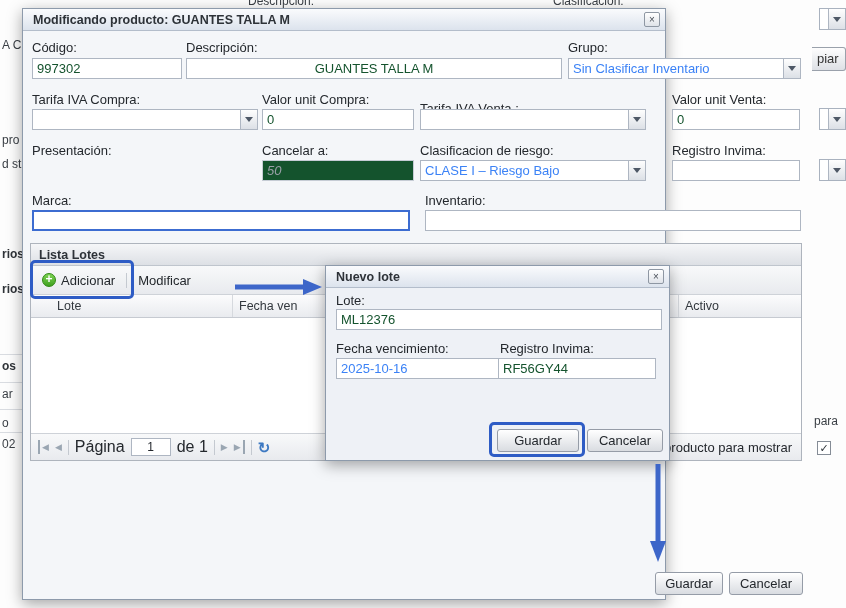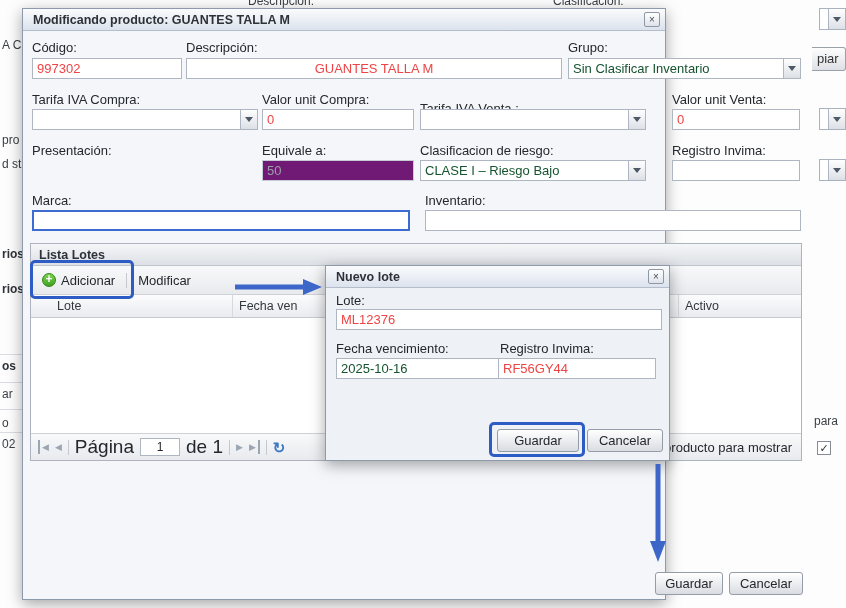--- a/index.html
+++ b/index.html
@@ -22,25 +22,25 @@
   .win-header { height:22px; background:linear-gradient(#fafbfd,#dce3ed); border-bottom:1px solid #b3bdcb;
                 display:flex; align-items:center; padding:0 5px 0 10px; }
   .win-title { font-size:12.5px; font-weight:bold; color:#2d3238; white-space:nowrap; }
   .win-close { margin-left:auto; width:16px; height:15px; border:1px solid #8e97a3; border-radius:2px;
                background:linear-gradient(#fff,#dfe3e9); font-size:10px; line-height:13px; text-align:center;
                color:#4a5059; cursor:pointer; }
 
   
   .lbl { position:absolute; font-size:13px; color:#24282d; white-space:nowrap; }
   .tf { position:absolute; height:21px; border:1px solid #aeb6c2; background:#fff; font-family:inherit;
-        font-size:13px; color:#ef4444; padding:0 4px; }
-  .tf.disabled { color:#9aa0a8; background:#701a75; border-color:#c6ccd5; }
+        font-size:13px; color:#14532d; padding:0 4px; }
+  .tf.disabled { color:#9aa0a8; background:#14532d; border-color:#c6ccd5;font-style:italic; }
   .tf.focused { border:2px solid #3c6cd1; }
   .combo { position:absolute; height:21px; border:1px solid #aeb6c2; background:#fff; display:flex; overflow:hidden; }
-  .combo .val { flex:1; font-size:13px; color:#14532d; padding:2px 0 0 4px; white-space:nowrap; overflow:hidden; }
+  .combo .val { flex:1; font-size:13px; color:#3b82f6; padding:2px 0 0 4px; white-space:nowrap; overflow:hidden; }
   .trigger { width:17px; border-left:1px solid #aeb6c2; background:linear-gradient(#fefefe,#dce0e6);
              display:flex; align-items:center; justify-content:center; cursor:pointer; flex:none; }
   .trigger::after { content:""; border-left:4px solid transparent; border-right:4px solid transparent;
                     border-top:5px solid #4e5866; }
   .trigger.no-arrow::after { content:none; }
   .cal-icon { width:11px; height:11px; border:1px solid #5b79a6; background:#fff; position:relative; }
   .cal-icon::before { content:""; position:absolute; left:0; right:0; top:0; height:3px; background:#6b86b5; }
   .cal-icon::after { content:""; position:absolute; left:2px; right:2px; top:6px; height:1px; background:#9bb0cc; }
 
   
@@ -56,21 +56,21 @@
                text-align:center; flex:none; }
   .grid-hdr { display:flex; height:23px; background:linear-gradient(#fcfcfd,#e9ebef); border-bottom:1px solid #c6cad1; }
   .ghc { border-right:1px solid #d6d9de; font-size:12.5px; color:#33383e; padding:4px 6px;
          white-space:nowrap; overflow:hidden; }
   .grid-body { position:absolute; left:0; right:0; top:74px; bottom:27px; background:#fff; }
   .paging { position:absolute; left:0; right:0; bottom:0; height:27px; background:linear-gradient(#f8f9fa,#e8eaee);
             border-top:1px solid #ced2d8; display:flex; align-items:center; padding:0 7px; gap:6px; }
   .pg-btn { color:#9aa6b2; font-size:9px; cursor:pointer; line-height:14px; }
   .pg-btn.first { border-left:2px solid #9aa6b2; padding-left:2px; }
   .pg-btn.last { border-right:2px solid #9aa6b2; padding-right:2px; }
-  .pg-text { font-size:19px; color:#24282d; }
+  .pg-text { font-size:16px; color:#24282d; }
   .pg-input { width:40px; height:18px; border:1px solid #aeb6c2; font-family:inherit; font-size:12px;
               text-align:center; color:#24282d; }
   .refresh { color:#3d79c2; font-size:15px; font-weight:bold; line-height:15px; cursor:pointer; }
   .empty-text { margin-left:auto; font-size:13px; color:#24282d; padding-right:2px; }
   .btn { position:absolute; height:23px; border:1px solid #959ca7; border-radius:3px;
          background:linear-gradient(#ffffff,#d9dce1); font-family:inherit; font-size:13px; color:#24282d; cursor:pointer; }
 
   
   .anno-rect { position:absolute; border:3px solid #2e5cc5; border-radius:5px; z-index:45; pointer-events:none; }
   .anno { position:absolute; z-index:45; pointer-events:none; }
@@ -138,21 +138,21 @@
       <span class="trigger"></span>
     </div>
     <input class="tf" style="left: 239px; top: 100px; width: 152px;" value="0">
     <div class="combo" style="left:397px; top:100px; width:226px;">
       <span class="val"></span>
       <span class="trigger"></span>
     </div>
     <input class="tf" style="left: 649px; top: 100px; width: 128px;" value="0">
 
     <div class="lbl" style="left:9px; top:134px;">Presentación:</div>
-    <div class="lbl" style="left:239px; top:134px;">Equivale a:</div>
+    <div class="lbl" style="left:239px; top:134px;">Cancelar a:</div>
     <div class="lbl" style="left:397px; top:134px;">Clasificacion de riesgo:</div>
     <div class="lbl" style="left:649px; top:134px;">Registro Invima:</div>
     <input class="tf disabled" style="left: 239px; top: 151px; width: 152px;" value="50">
     <div class="combo" style="left:397px; top:151px; width:226px;">
       <span class="val">CLASE I – Riesgo Bajo</span>
       <span class="trigger"></span>
     </div>
     <input class="tf" style="left: 649px; top: 151px; width: 128px;" value="">
 
     <div class="lbl" style="left:9px; top:184px;">Marca:</div>

